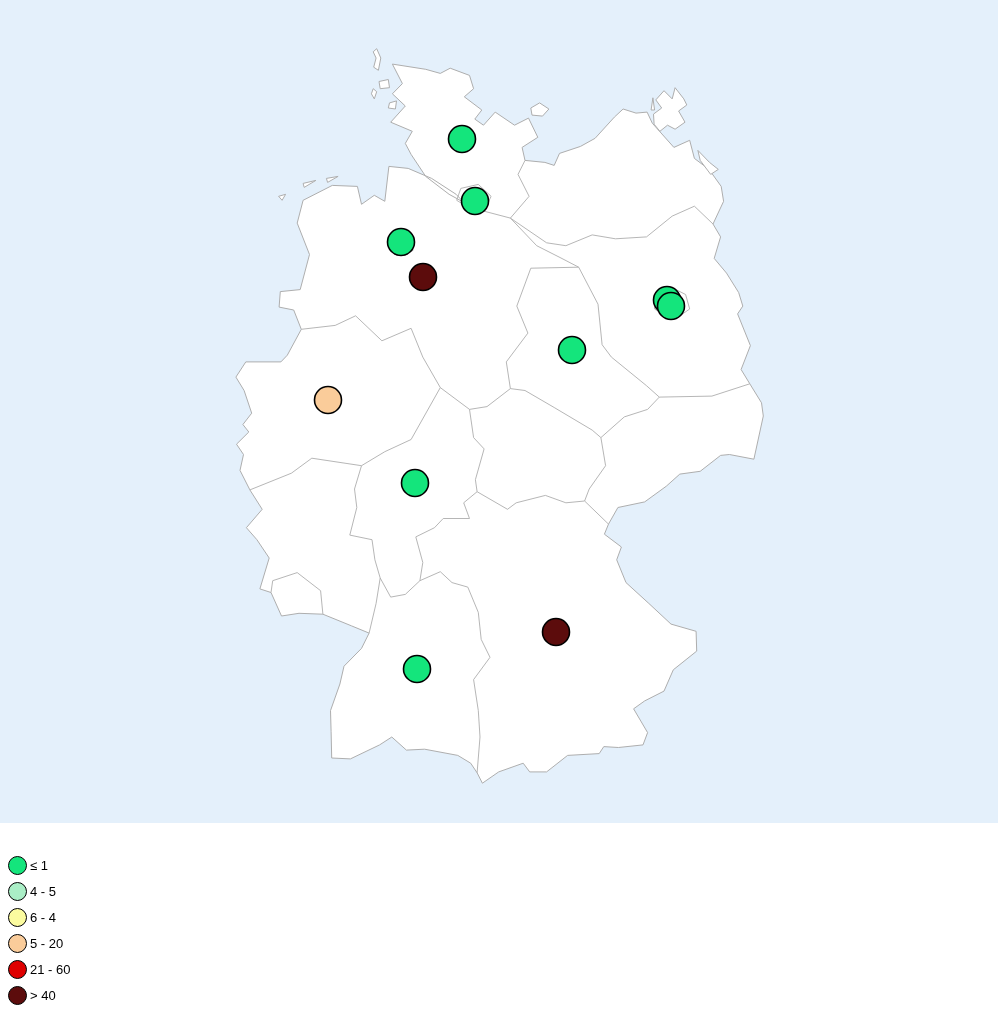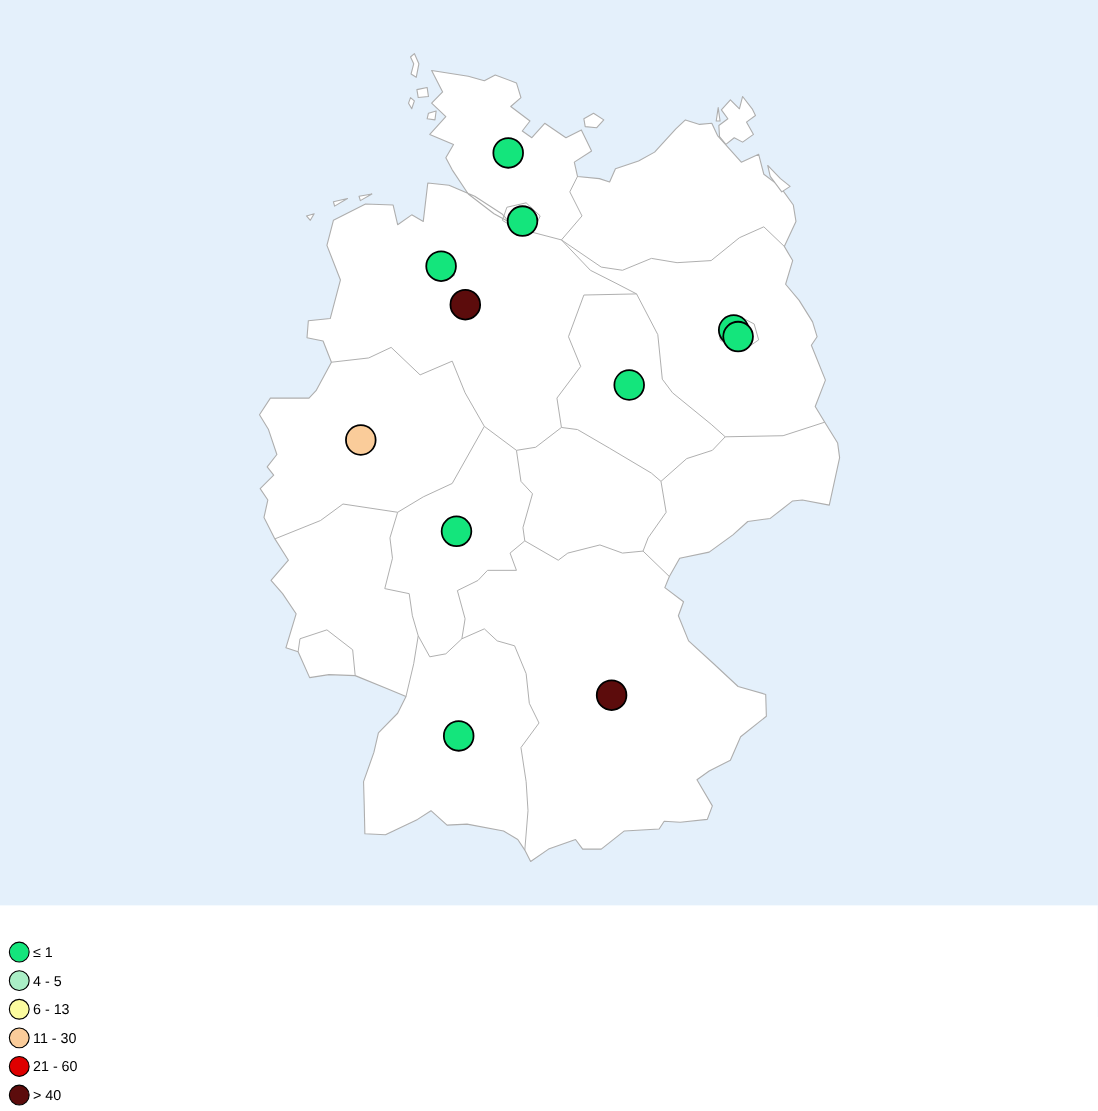--- a/index.html
+++ b/index.html
@@ -97,25 +97,25 @@
   <div class="legend-row">
     <span class="legend-swatch" style="background: rgb(20, 229, 124);"></span>
     <span class="legend-label">≤ 1</span>
   </div>
   <div class="legend-row">
     <span class="legend-swatch" style="background: rgb(170, 238, 198);"></span>
     <span class="legend-label">4 - 5</span>
   </div>
   <div class="legend-row">
     <span class="legend-swatch" style="background: rgb(251, 251, 159);"></span>
-    <span class="legend-label">6 - 13</span>
+    <span class="legend-label">6 - 4</span>
   </div>
   <div class="legend-row">
     <span class="legend-swatch" style="background: rgb(250, 204, 154);"></span>
-    <span class="legend-label">11 - 30</span>
+    <span class="legend-label">5 - 20</span>
   </div>
   <div class="legend-row">
     <span class="legend-swatch" style="background: rgb(222, 0, 0);"></span>
     <span class="legend-label">21 - 60</span>
   </div>
   <div class="legend-row">
     <span class="legend-swatch" style="background: rgb(92, 12, 12);"></span>
     <span class="legend-label">&gt; 40</span>
   </div>
 </div>

